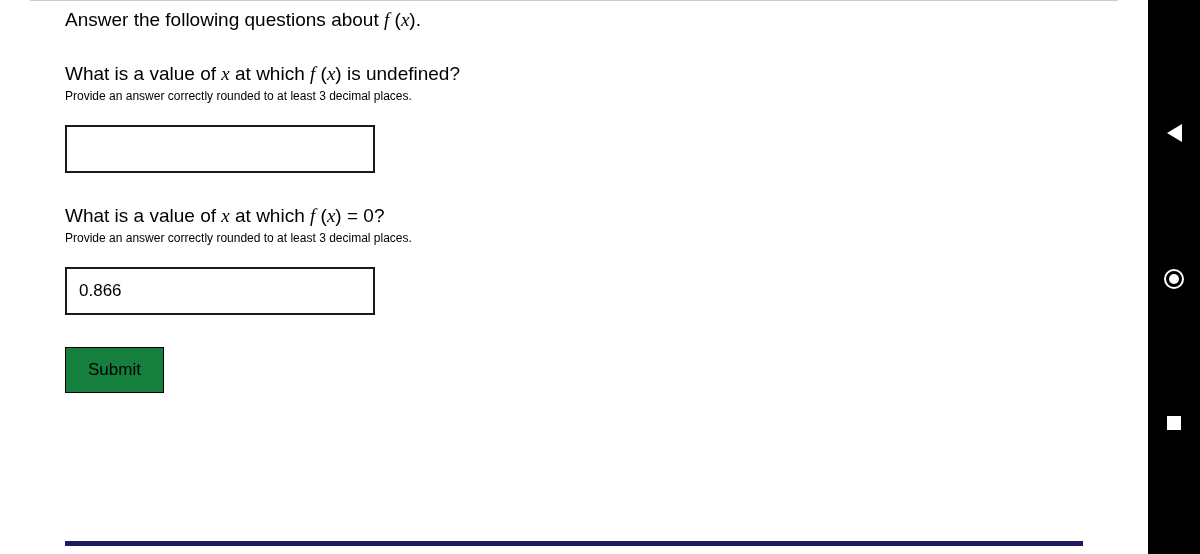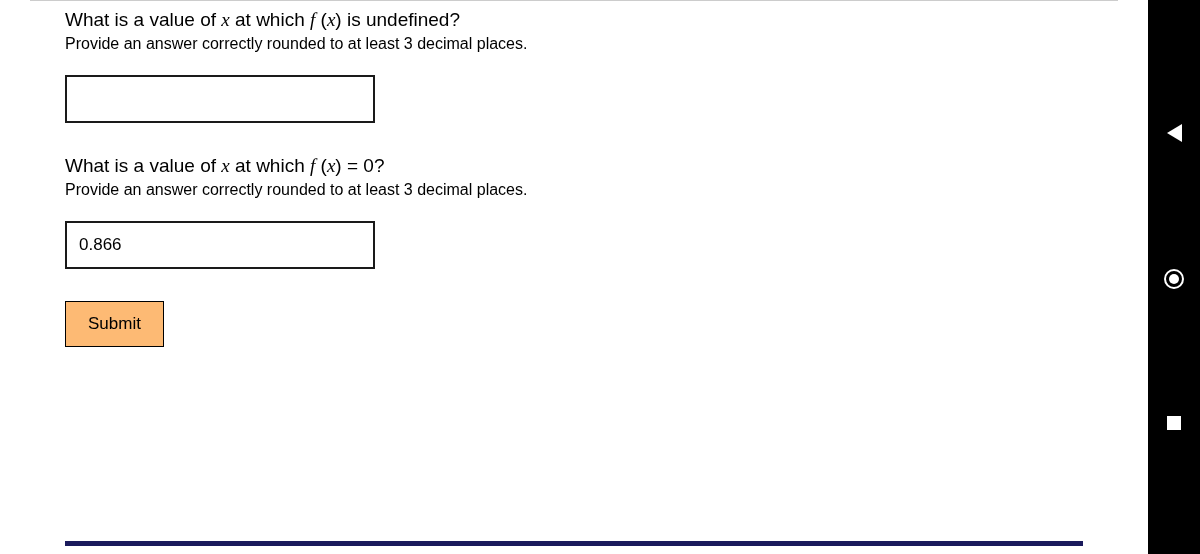--- a/index.html
+++ b/index.html
@@ -39,21 +39,21 @@
     }
     .intro-text {
       font-size: 19px;
       margin-bottom: 32px;
     }
     .question-text {
       font-size: 19px;
       margin-bottom: 4px;
     }
     .hint-text {
-      font-size: 16px;
+      font-size: 12px;
       color: #000;
       margin-bottom: 22px;
     }
     .math-var {
       font-family: 'Times New Roman', serif;
       font-style: italic;
     }
     .math-fn {
       font-family: 'Times New Roman', serif;
       font-style: italic;
@@ -63,21 +63,21 @@
       height: 48px;
       border: 2px solid #1a1a1a;
       font-size: 17px;
       padding: 0 12px;
       font-family: Arial, Helvetica, sans-serif;
       margin-bottom: 32px;
       outline: none;
     }
     .submit-btn {
       border: 1px solid #000;
-      background: #fdba74;
+      background: #15803d;
       font-size: 17px;
       padding: 12px 22px;
       cursor: pointer;
       font-family: Arial, Helvetica, sans-serif;
     }
     .bottom-bar {
       position: absolute;
       bottom: 8px;
       left: 65px;
       right: 65px;
@@ -130,20 +130,21 @@
     .question-block {
       margin-bottom: 0;
     }
   </style>
 </head>
 <body>
 
 <div class="content-area">
   <div class="inner-content">
     
+    <div class="intro-text">Answer the following questions about <span class="math-fn">f</span> (<span class="math-var">x</span>).</div>
     
     <div class="question-block">
       <div class="question-text">What is a value of <span class="math-var">x</span> at which <span class="math-fn">f</span> (<span class="math-var">x</span>) is undefined?</div>
       <div class="hint-text">Provide an answer correctly rounded to at least 3 decimal places.</div>
       <input type="text" class="answer-input" value="" style="">
     </div>
     
     <div class="question-block">
       <div class="question-text">What is a value of <span class="math-var">x</span> at which <span class="math-fn">f</span> (<span class="math-var">x</span>) = 0?</div>
       <div class="hint-text">Provide an answer correctly rounded to at least 3 decimal places.</div>

